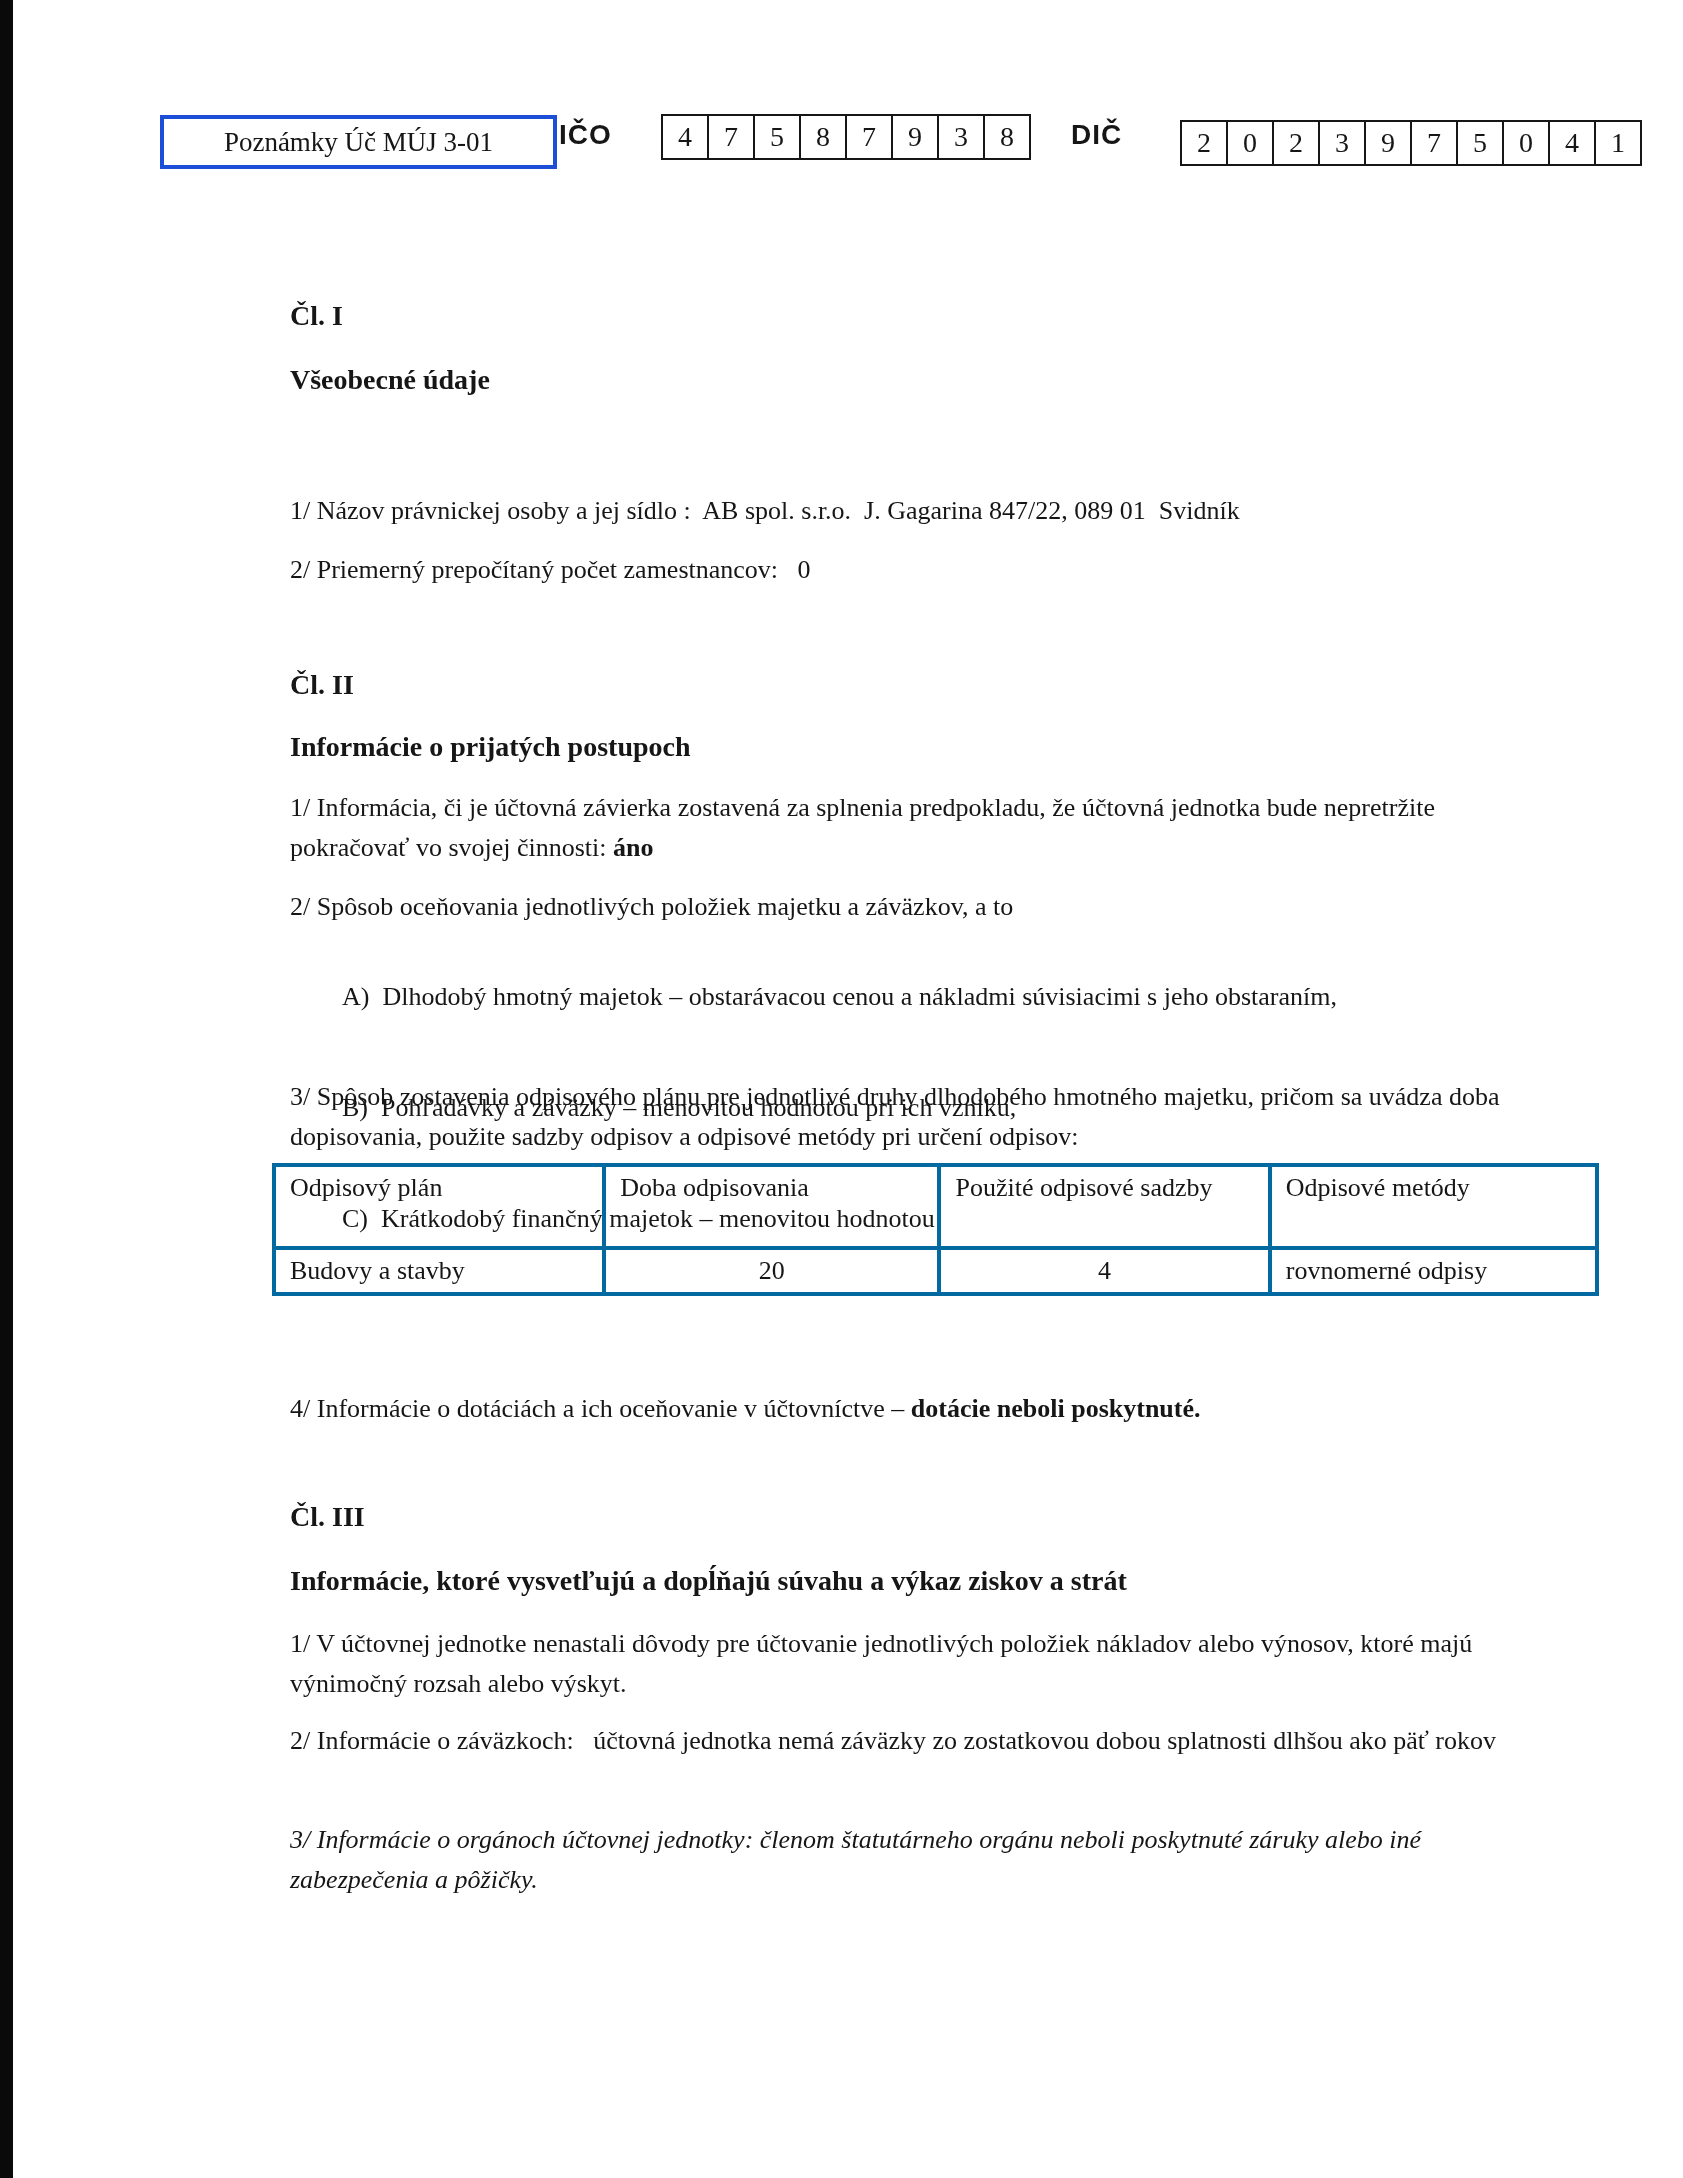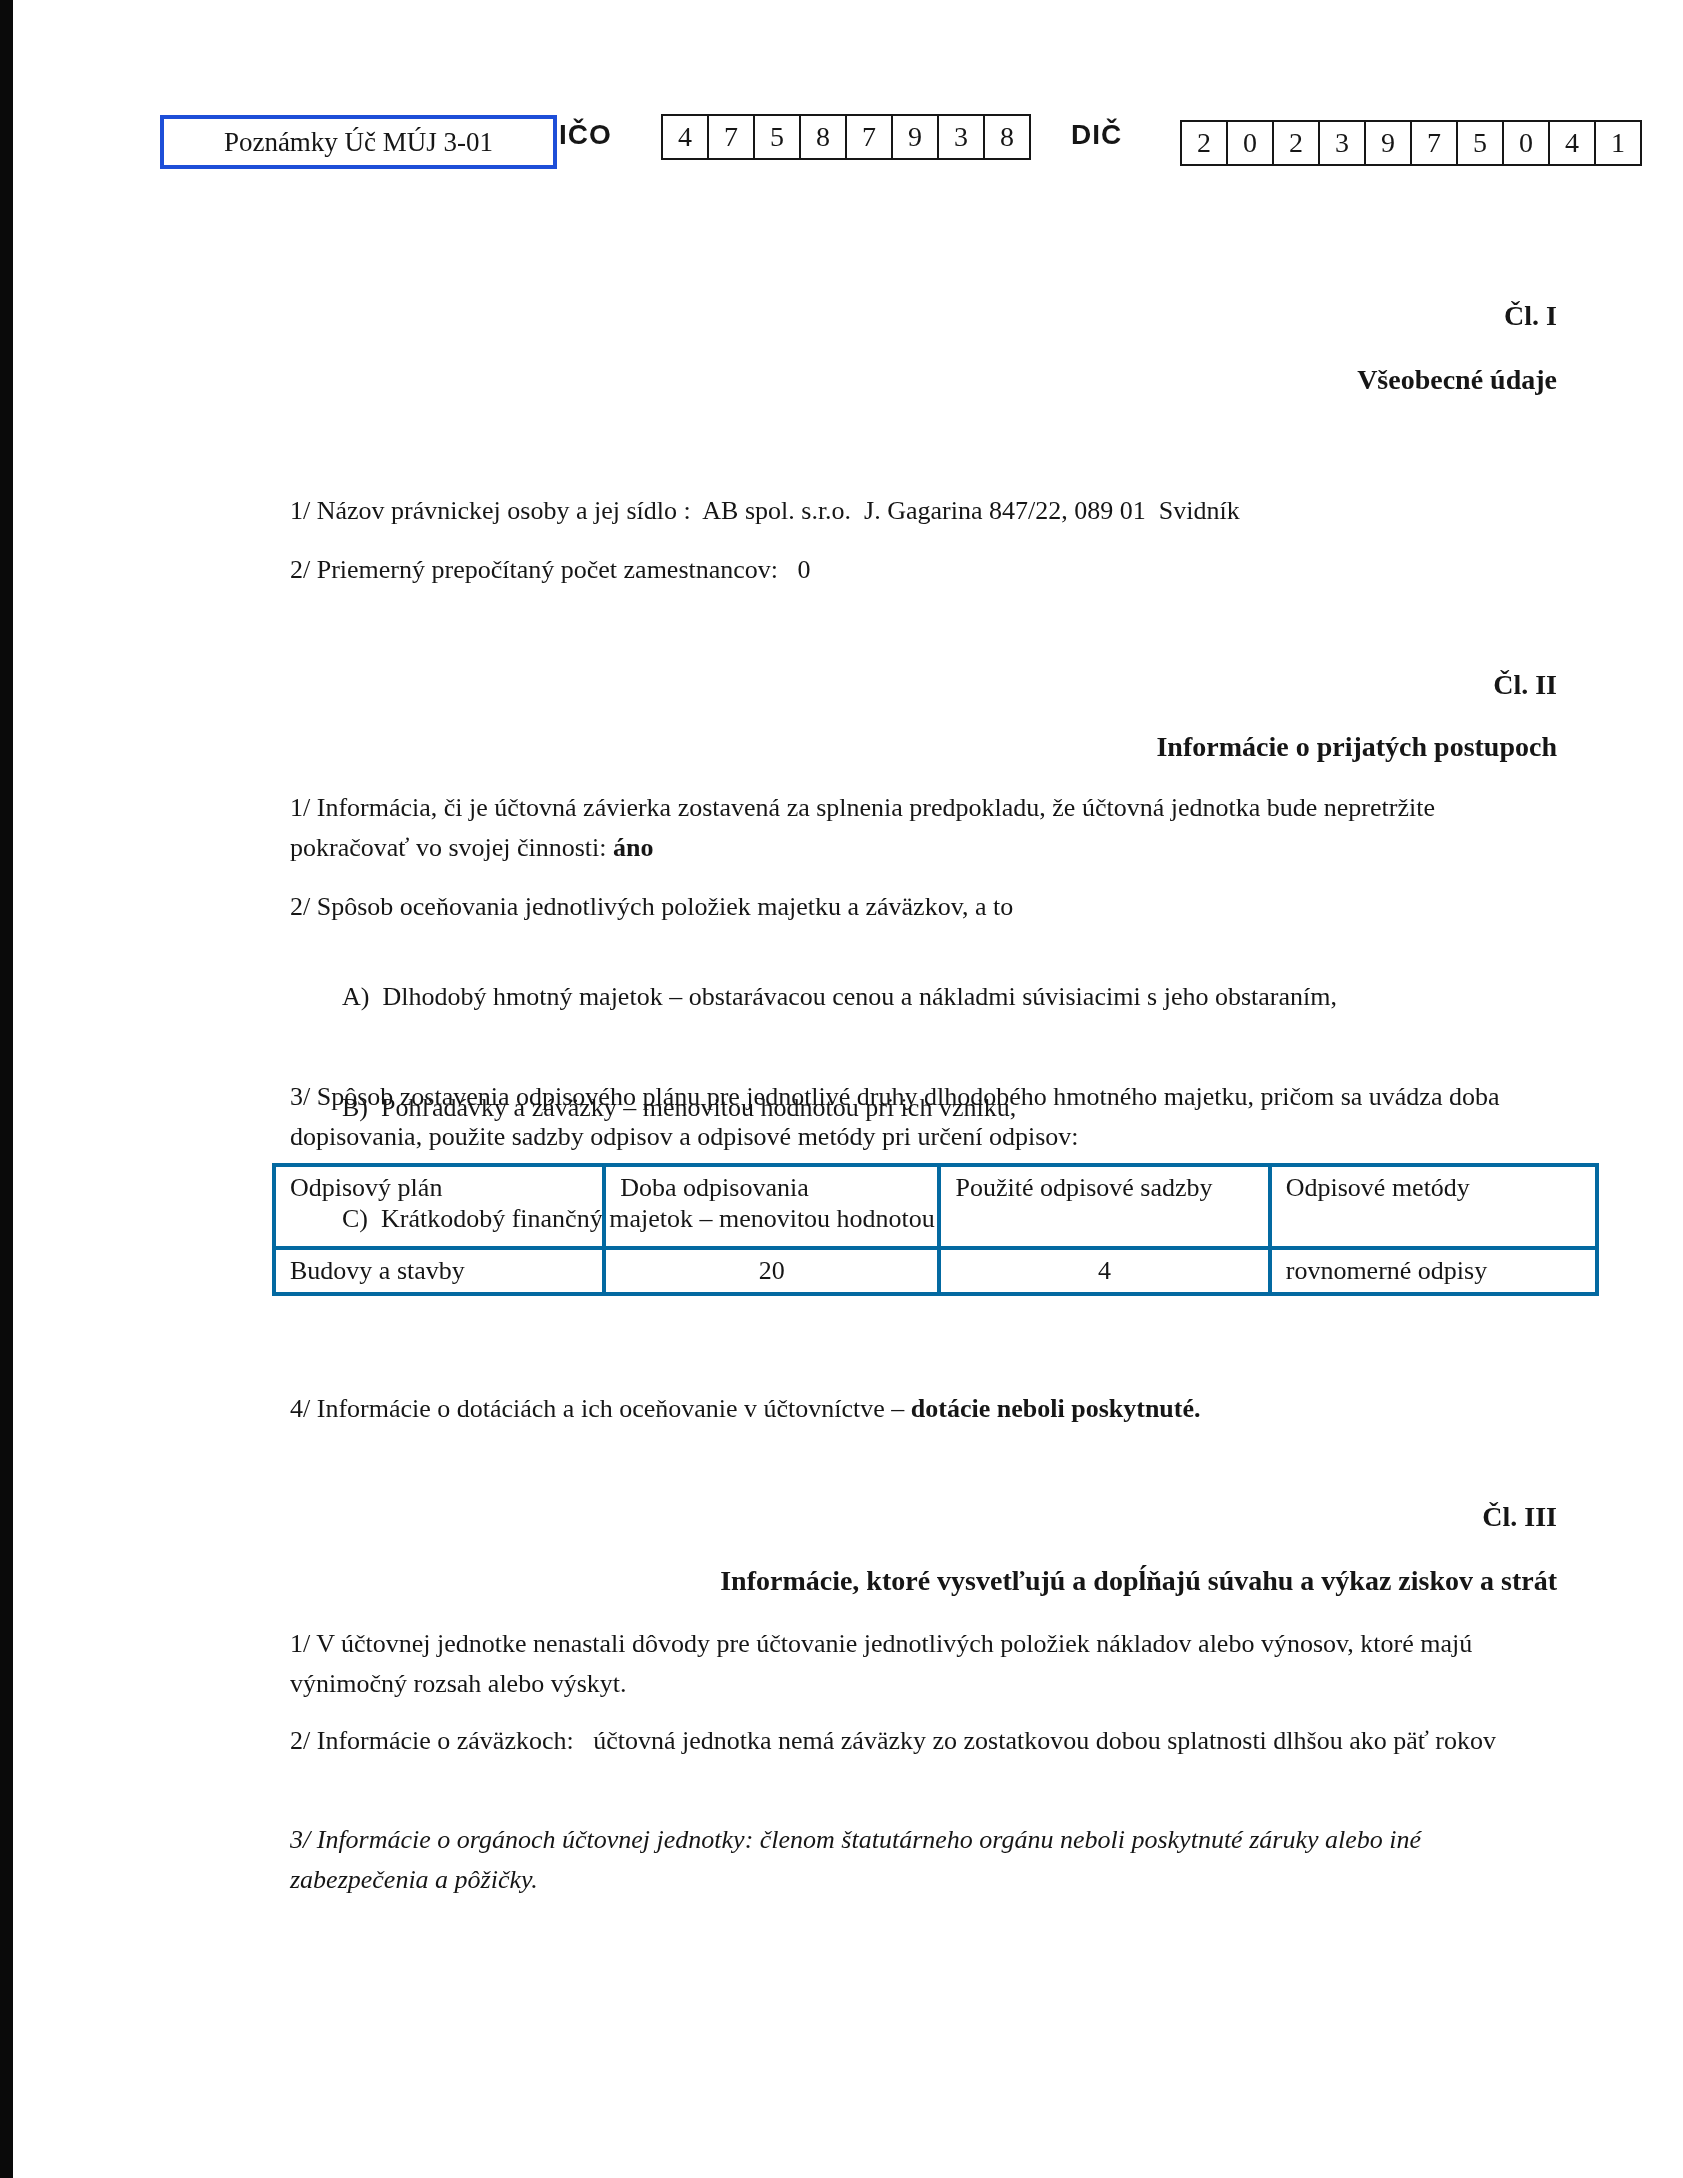--- a/index.html
+++ b/index.html
@@ -39,21 +39,21 @@
     border:2px solid #161616;
     border-left-width:1px;border-right-width:1px;
     display:flex;align-items:center;justify-content:center;
     font-size:28px;
   }
   .digit-cell:first-child{border-left-width:2px;}
   .digit-cell:last-child{border-right-width:2px;}
   
   .center-head{
     position:absolute;left:290px;width:1267px;
-    text-align:right;font-weight:bold;font-size:28px;
+    text-align:left;font-weight:bold;font-size:28px;
   }
   .para{
     position:absolute;left:290px;width:1269px;
     font-size:26px;line-height:40px;
     white-space:pre-wrap;
   }
   .para b{font-weight:bold;}
   .abc-list{
     position:absolute;left:342px;width:1228px;
     font-size:26px;line-height:37px;

